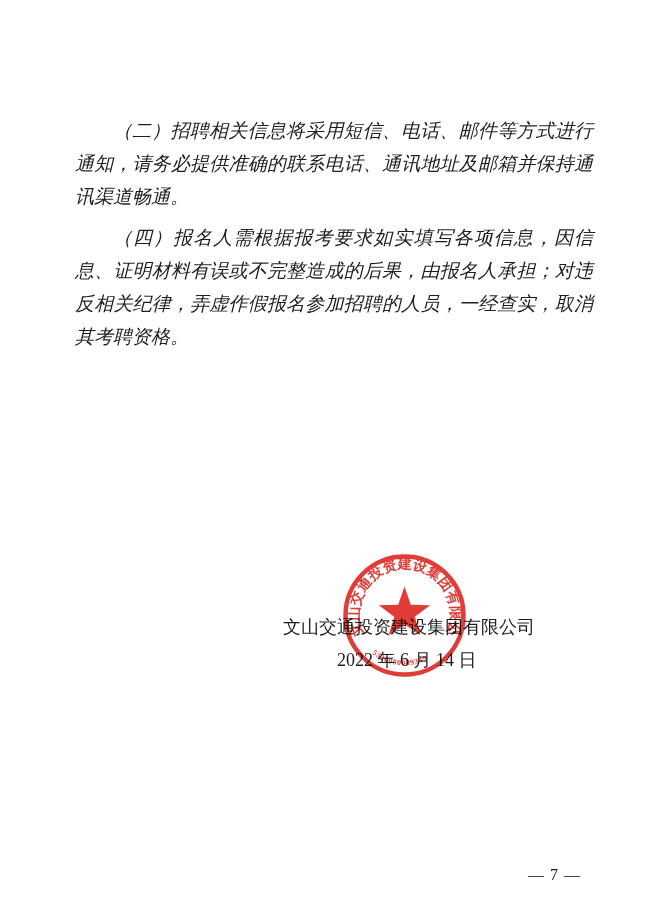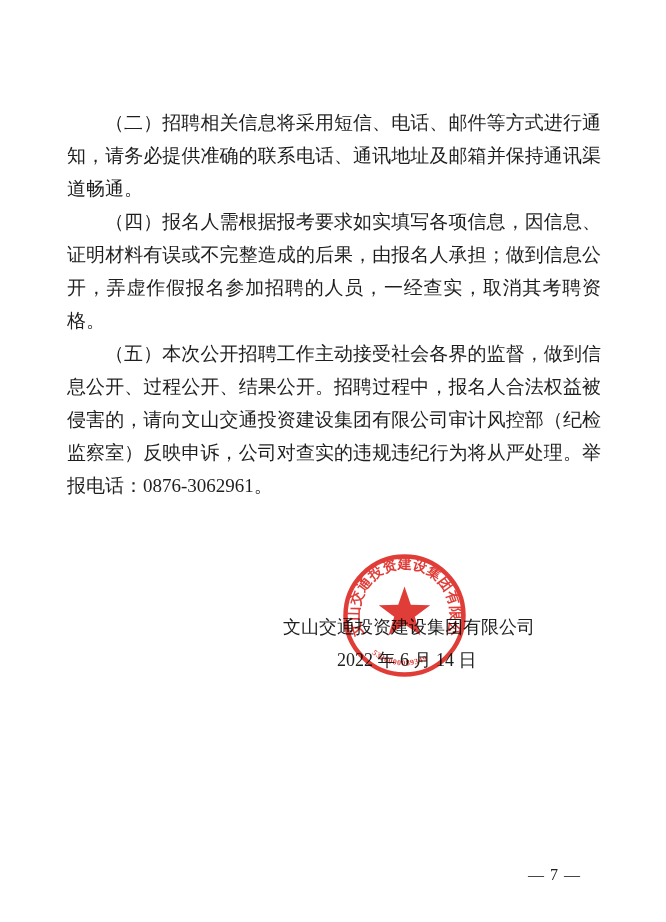--- a/index.html
+++ b/index.html
@@ -15,21 +15,21 @@
   .body-text {
     position: absolute;
     left: 67px;
     top: 106px;
     width: 534px;
     font-size: 19px;
     line-height: 33px;
     text-align: justify;
     text-justify: inter-character;
   }
-  .body-text p { margin: 0; padding: 0; text-indent: 2em; }
+  .body-text p { margin: 8px; padding: 0; text-indent: 2em; font-style: italic; }
   .signature-company {
     position: absolute;
     left: 283px;
     top: 615px;
     font-size: 18px;
     white-space: nowrap;
     letter-spacing: 0px;
   }
   .signature-date {
     position: absolute;
@@ -60,22 +60,21 @@
     font-weight: bold;
   }
 </style>
 </head>
 <body>
 
 <div class="page">
 
   <div class="body-text">
     <p>（二）招聘相关信息将采用短信、电话、邮件等方式进行通知，请务必提供准确的联系电话、通讯地址及邮箱并保持通讯渠道畅通。</p>
-    <p>（四）报名人需根据报考要求如实填写各项信息，因信息、证明材料有误或不完整造成的后果，由报名人承担；做到信息公开，弄虚作假报名参加招聘的人员，一经查实，取消其考聘资格。</p>
-    <p>（五）本次公开招聘工作主动接受社会各界的监督，做到信息公开、过程公开、结果公开。招聘过程中，报名人合法权益被侵害的，请向文山交通投资建设集团有限公司审计风控部（纪检监察室）反映申诉，公司对查实的违规违纪行为将从严处理。举报电话：0876-3062961。</p>
+    <p>（四）报名人需根据报考要求如实填写各项信息，因信息、证明材料有误或不完整造成的后果，由报名人承担；对违反相关纪律，弄虚作假报名参加招聘的人员，一经查实，取消其考聘资格。</p>
   </div>
 
   <div class="signature-company">文山交通投资建设集团有限公司</div>
   <div class="signature-date">2022 年 6 月 14 日</div>
 
   <svg class="seal" viewBox="0 0 127 127" xmlns="http://www.w3.org/2000/svg">
     <defs>
       <path id="sealTextArc" d="M 22.4 82.2 A 46 46 0 1 1 105.5 82.2" fill="none"></path>
       <path id="sealNumArc" d="M 29.4 100.1 A 50 50 0 0 0 97.6 100.1" fill="none"></path>
     </defs>

